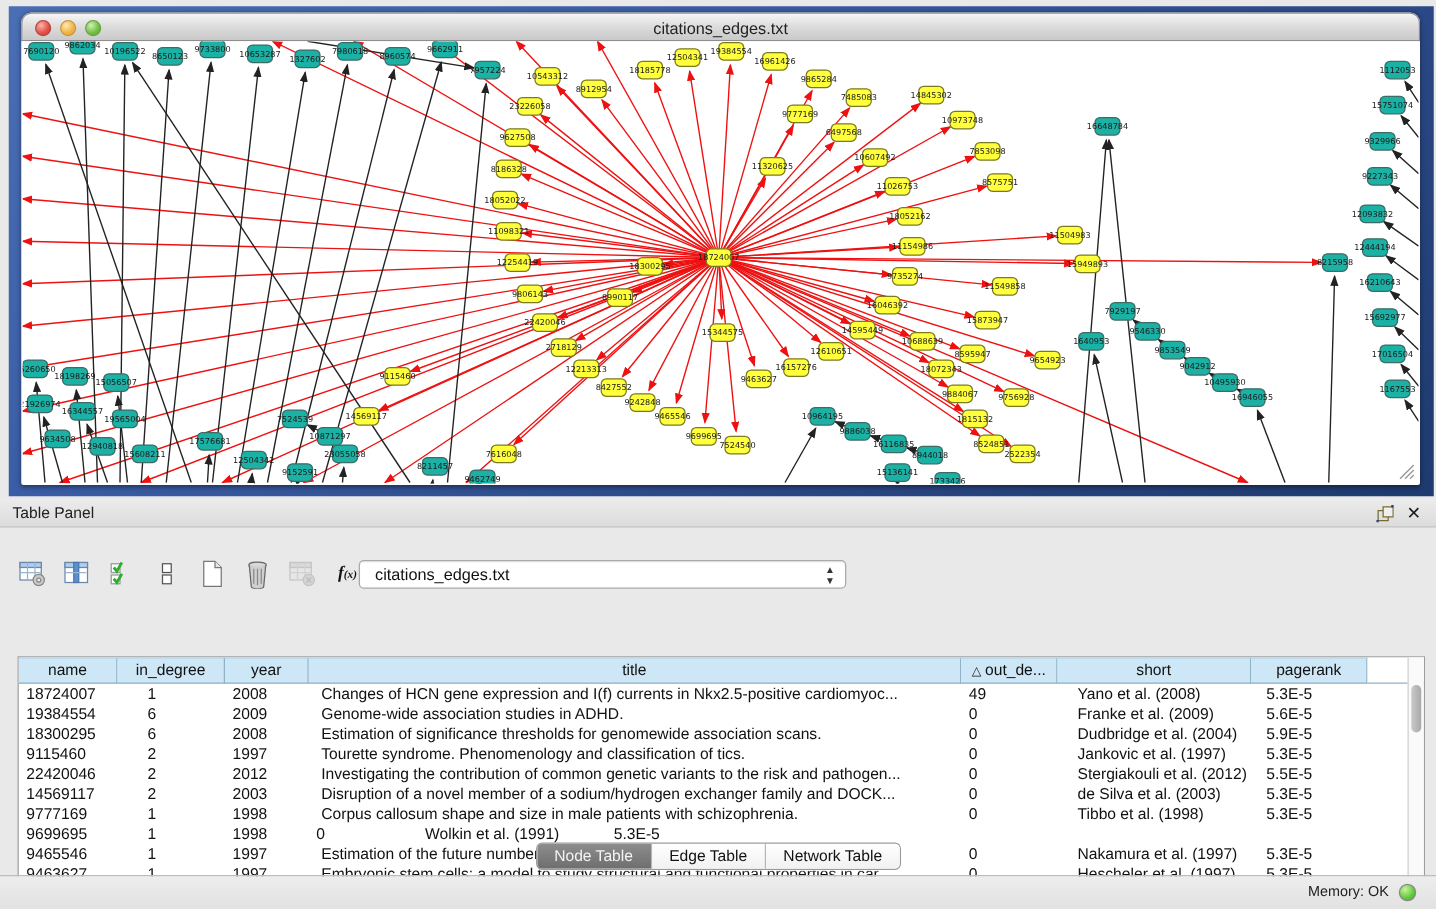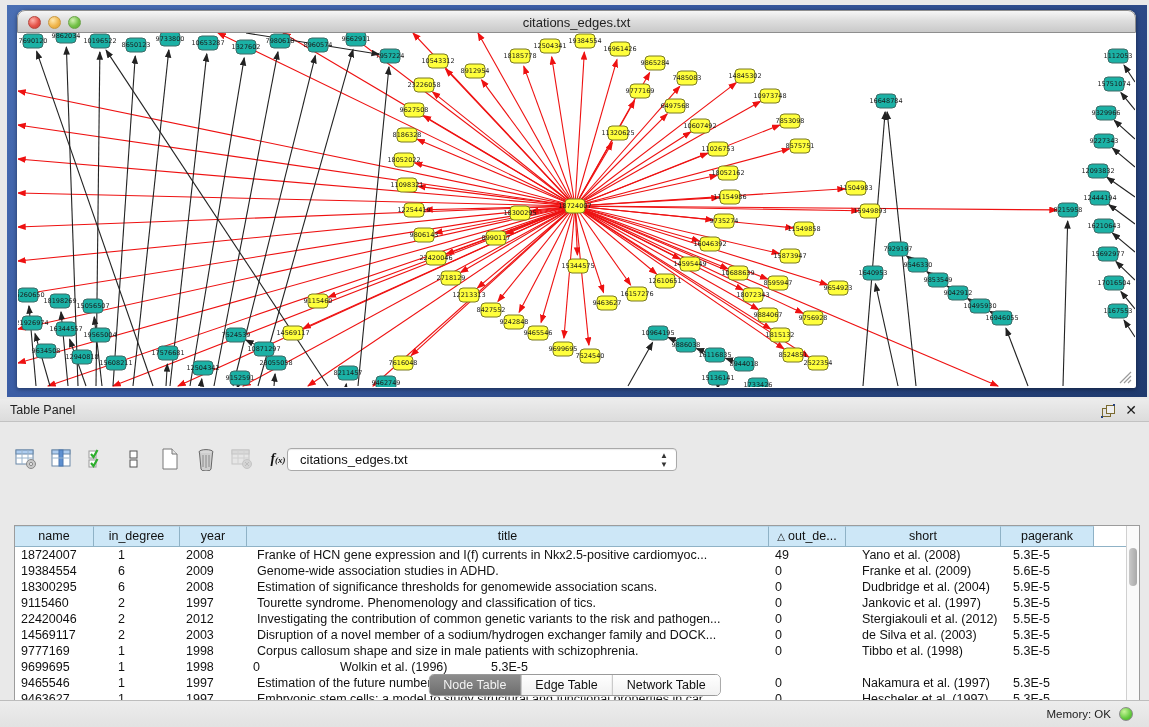--- a/index.html
+++ b/index.html
@@ -776,21 +776,21 @@
         <div class="th" style="width: 77px;"><span class="sort-glyph">△</span>out_de...</div>
         <div class="th" style="width: 155px;">short</div>
         <div class="th" style="width: 93px;">pagerank</div>
         <div class="th filler"></div>
       </div>
     <div id="table-body">
         <div class="tr">
           <div class="td" style="width: 79px; padding-left: 6px;">18724007</div>
           <div class="td" style="width: 86px; padding-left: 24px;">1</div>
           <div class="td" style="width: 67px; padding-left: 6px;">2008</div>
-          <div class="td" style="width: 522px; padding-left: 10px;">Franke of HCN gene expression and I(f) currents in Nkx2.5-positive cardiomyoc...</div>
+          <div class="td" style="width: 522px; padding-left: 10px;">Changes of HCN gene expression and I(f) currents in Nkx2.5-positive cardiomyoc...</div>
           <div class="td" style="width: 77px; padding-left: 6px;">49</div>
           <div class="td" style="width: 155px; padding-left: 16px;">Yano et al. (2008)</div>
           <div class="td" style="width: 93px; padding-left: 12px;">5.3E-5</div>
         </div>
         <div class="tr">
           <div class="td" style="width: 79px; padding-left: 6px;">19384554</div>
           <div class="td" style="width: 86px; padding-left: 24px;">6</div>
           <div class="td" style="width: 67px; padding-left: 6px;">2009</div>
           <div class="td" style="width: 522px; padding-left: 10px;">Genome-wide association studies in ADHD.</div>
           <div class="td" style="width: 77px; padding-left: 6px;">0</div>
@@ -840,21 +840,21 @@
           <div class="td" style="width: 522px; padding-left: 10px;">Corpus callosum shape and size in male patients with schizophrenia.</div>
           <div class="td" style="width: 77px; padding-left: 6px;">0</div>
           <div class="td" style="width: 155px; padding-left: 16px;">Tibbo et al. (1998)</div>
           <div class="td" style="width: 93px; padding-left: 12px;">5.3E-5</div>
         </div>
         <div class="tr">
           <div class="td" style="width: 79px; padding-left: 6px;">9699695</div>
           <div class="td" style="width: 86px; padding-left: 24px;">1</div>
           <div class="td" style="width: 67px; padding-left: 6px;">1998</div>
           <div class="td" style="width: 77px; padding-left: 6px;">0</div>
-          <div class="td" style="width: 155px; padding-left: 16px;">Wolkin et al. (1996)</div>
+          <div class="td" style="width: 155px; padding-left: 16px;">Wolkin et al. (1991)</div>
           <div class="td" style="width: 93px; padding-left: 12px;">5.3E-5</div>
         </div>
         <div class="tr">
           <div class="td" style="width: 79px; padding-left: 6px;">9465546</div>
           <div class="td" style="width: 86px; padding-left: 24px;">1</div>
           <div class="td" style="width: 67px; padding-left: 6px;">1997</div>
           <div class="td" style="width: 522px; padding-left: 10px;">Estimation of the future numbers of patients with mental disorders in Japan base...</div>
           <div class="td" style="width: 77px; padding-left: 6px;">0</div>
           <div class="td" style="width: 155px; padding-left: 16px;">Nakamura et al. (1997)</div>
           <div class="td" style="width: 93px; padding-left: 12px;">5.3E-5</div>

